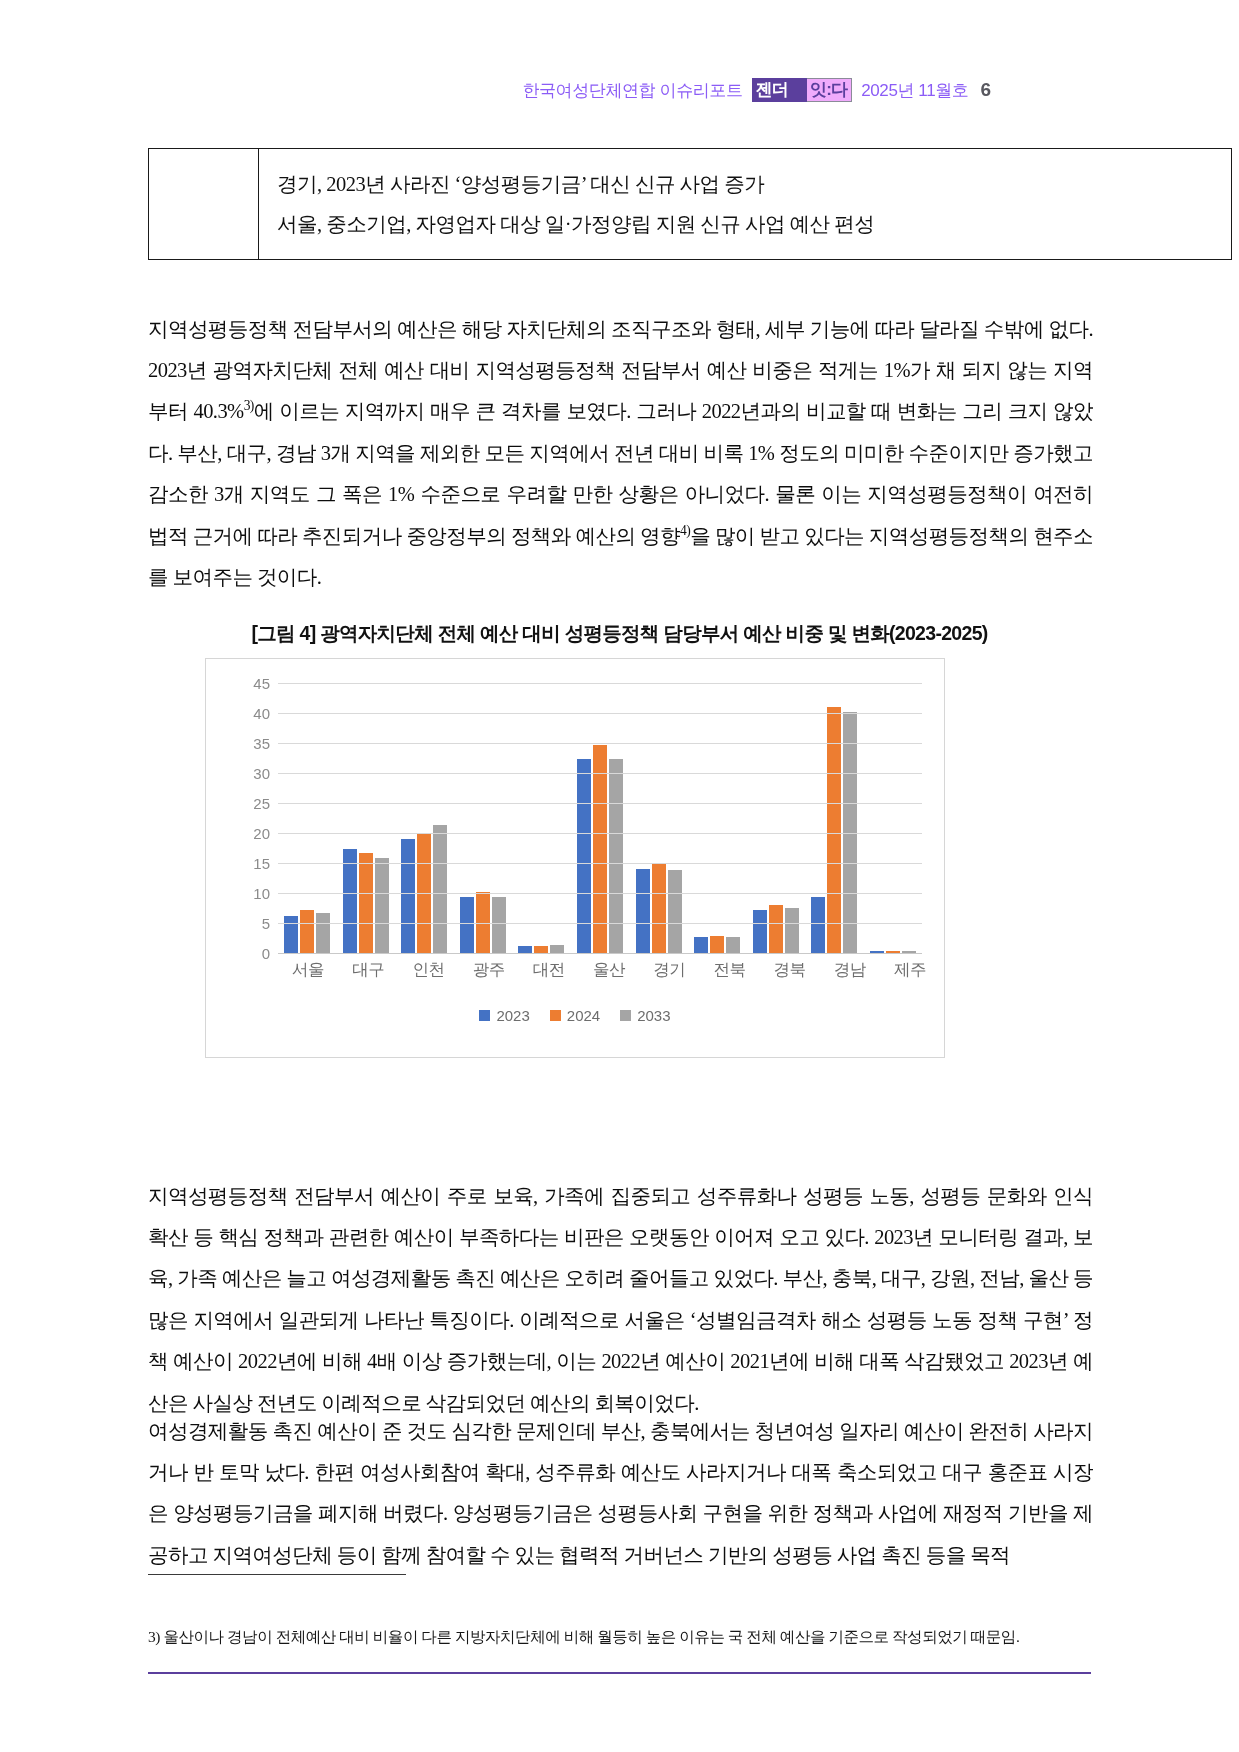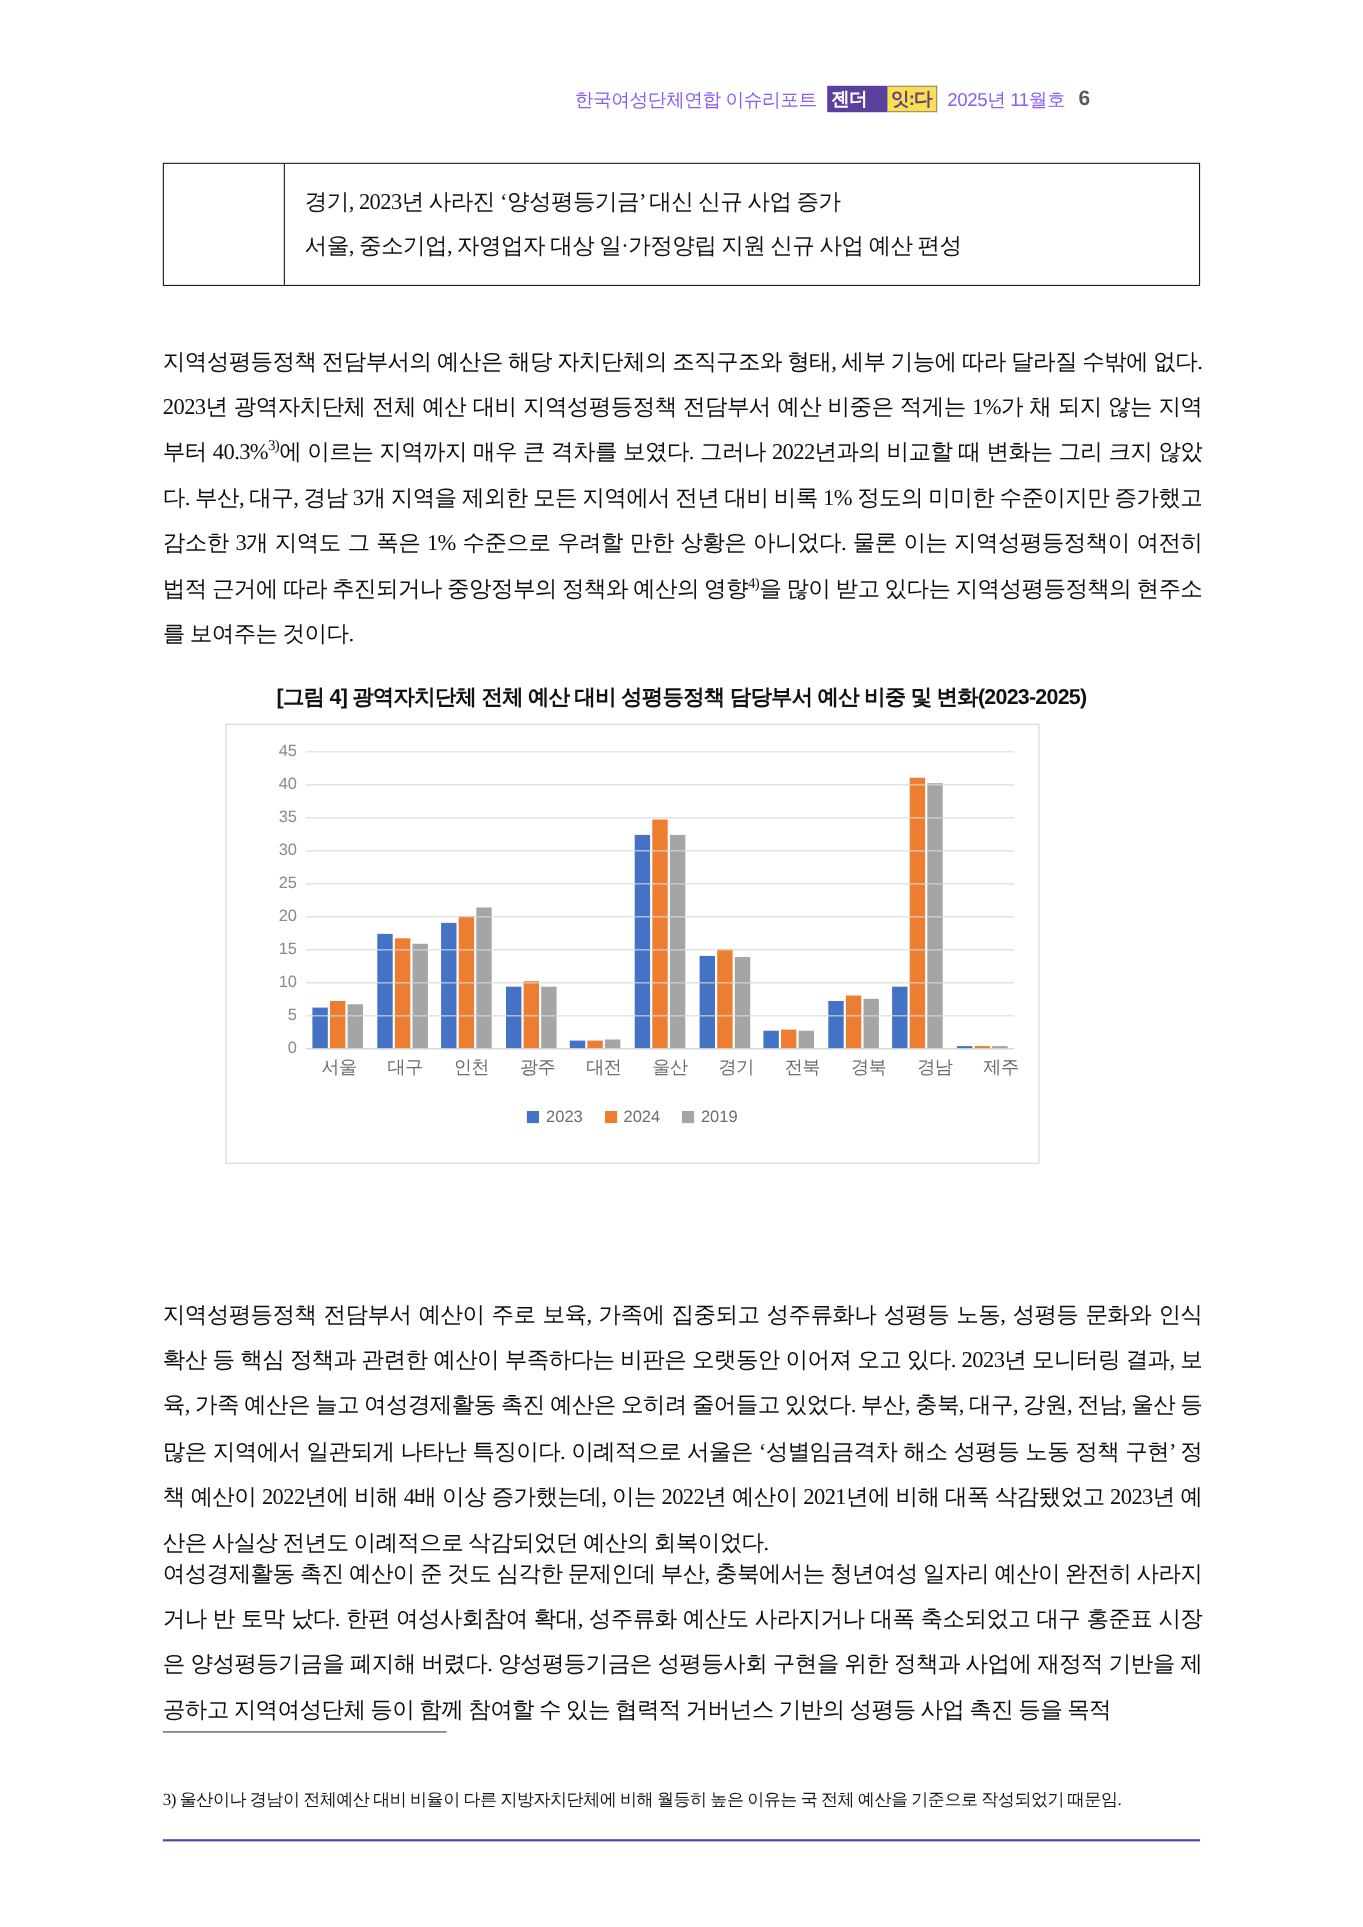--- a/index.html
+++ b/index.html
@@ -51,21 +51,21 @@
     letter-spacing: -0.8px;
   }
   .logo-a {
     background: #5b3f9d;
     color: #ffffff;
     padding: 1px 19px 2px 4px;
     display: flex;
     align-items: center;
   }
   .logo-b {
-    background: #fde047;
+    background: #f0abfc;
     color: #5b3f9d;
     border: 1px solid #8b8b99;
     border-left: none;
     padding: 1px 4px 2px 3px;
     display: flex;
     align-items: center;
     text-align: center;
   }
   .page-num {
     font-family: "Liberation Sans", "DejaVu Sans", sans-serif;
@@ -73,21 +73,21 @@
     font-weight: bold;
     color: #58585f;
     margin-left: 3px;
   }
 
   
   .top-table {
     position: absolute;
     left: 148px;
     top: 148px;
-    width: 943px;
+    width: 1084px;
     border: 1.2px solid #1a1a1a;
     display: flex;
   }
   .tt-left {
     width: 110px;
     border-right: 1.2px solid #1a1a1a;
   }
   .tt-right {
     flex: 1;
     padding: 16px 18px 14px 18px;
@@ -406,21 +406,21 @@
           <div class="legend-item">
             <span class="legend-swatch s2023" style="background: rgb(68, 114, 196);"></span>
             <span>2023</span>
           </div>
           <div class="legend-item">
             <span class="legend-swatch s2024" style="background: rgb(237, 125, 49);"></span>
             <span>2024</span>
           </div>
           <div class="legend-item">
             <span class="legend-swatch s2025" style="background: rgb(165, 165, 165);"></span>
-            <span>2019</span>
+            <span>2033</span>
           </div>
         </div>
     </div>
   </div>
 
   <p class="para p2">지역성평등정책 전담부서 예산이 주로 보육, 가족에 집중되고 성주류화나 성평등 노동, 성평등 문화와 인식 확산 등 핵심 정책과 관련한 예산이 부족하다는 비판은 오랫동안 이어져 오고 있다. 2023년 모니터링 결과, 보육, 가족 예산은 늘고 여성경제활동 촉진 예산은 오히려 줄어들고 있었다. 부산, 충북, 대구, 강원, 전남, 울산 등 많은 지역에서 일관되게 나타난 특징이다. 이례적으로 서울은 ‘성별임금격차 해소 성평등 노동 정책 구현’ 정책 예산이 2022년에 비해 4배 이상 증가했는데, 이는 2022년 예산이 2021년에 비해 대폭 삭감됐었고 2023년 예산은 사실상 전년도 이례적으로 삭감되었던 예산의 회복이었다.</p>
 
   <p class="para p3">여성경제활동 촉진 예산이 준 것도 심각한 문제인데 부산, 충북에서는 청년여성 일자리 예산이 완전히 사라지거나 반 토막 났다. 한편 여성사회참여 확대, 성주류화 예산도 사라지거나 대폭 축소되었고 대구 홍준표 시장은 양성평등기금을 폐지해 버렸다. 양성평등기금은 성평등사회 구현을 위한 정책과 사업에 재정적 기반을 제공하고 지역여성단체 등이 함께 참여할 수 있는 협력적 거버넌스 기반의 성평등 사업 촉진 등을 목적</p>
 
   <div class="fn-rule"></div>

